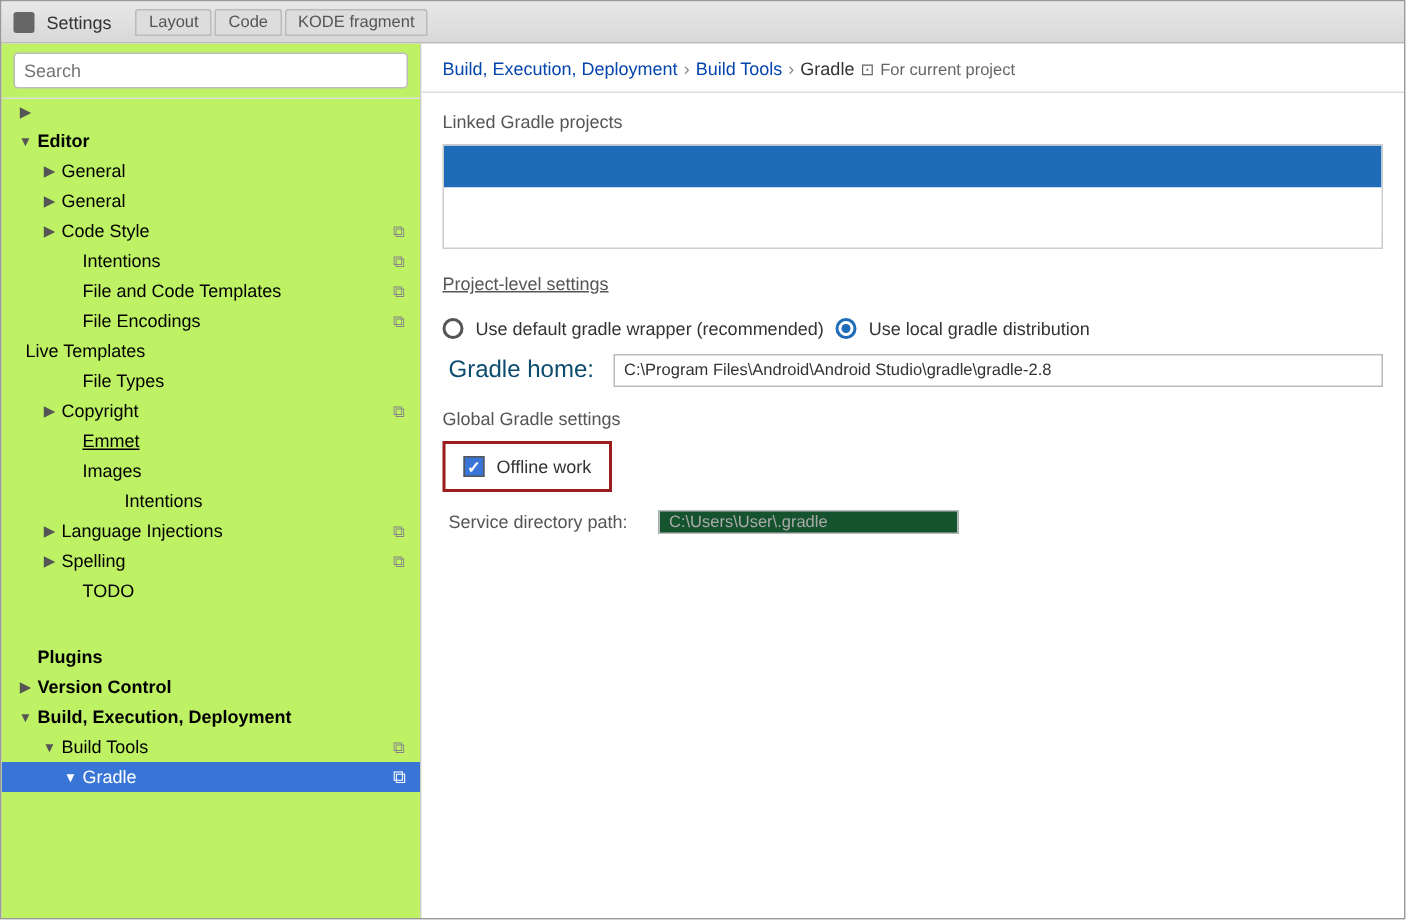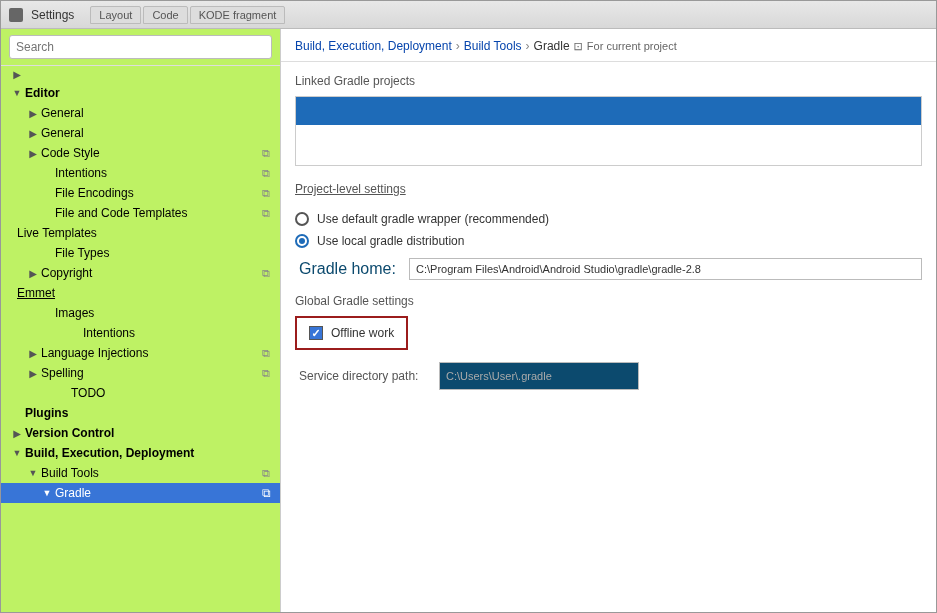--- a/index.html
+++ b/index.html
@@ -38,40 +38,40 @@
 
     .panel-body { padding: 12px 14px; }
 
     .section-title { font-size: 12px; color: #555; margin-bottom: 8px; }
 
     .linked-projects-box { border: 1px solid #ccc; height: 70px; margin-bottom: 16px; background: white; overflow: hidden; }
     .linked-projects-selected { height: 28px; background: #1e6bb8; }
     .linked-projects-empty { height: 30px; background: white; }
 
     .project-level-section { margin-bottom: 16px; text-decoration: underline; }
-    .radio-group { display: flex; flex-direction: column; gap: 8px; }
+    .radio-group { display: flex; flex-direction: row; gap: 8px; }
     .radio-item { display: flex; align-items: center; gap: 8px; }
     .radio-circle { width: 14px; height: 14px; border-radius: 50%; border: 2px solid #555; background: white; flex-shrink: 0; display: flex; align-items: center; justify-content: center; }
     .radio-circle.checked { border-color: #1e6bb8; }
     .radio-circle.checked::after { content: ''; width: 6px; height: 6px; border-radius: 50%; background: #1e6bb8; }
     .radio-label { font-size: 12px; color: #333; }
 
     .gradle-home-row { display: flex; align-items: center; gap: 10px; margin-top: 10px; margin-left: 0; padding-left: 4px; }
     .gradle-home-label { font-size: 16px; color: #0c4a6e; white-space: nowrap; min-width: 100px; }
     .gradle-home-input { flex: 1; height: 22px; border: 1px solid #bbb; padding: 2px 6px; font-size: 11px; color: #333; background: white; }
 
     .global-gradle-section { margin-top: 14px; }
     .offline-work-box { border: 2px solid #9b1c1c; padding: 8px 12px; display: inline-flex; align-items: center; gap: 8px; margin-bottom: 12px; }
     .checkbox-square { width: 14px; height: 14px; border: 1px solid #555; background: #3875d7; display: flex; align-items: center; justify-content: center; flex-shrink: 0; }
     .checkbox-square::after { content: '✓'; color: white; font-size: 11px; font-weight: bold; }
     .offline-label { font-size: 12px; color: #333; }
 
     .service-dir-row { display: flex; align-items: center; gap: 10px; padding-left: 4px; }
     .service-dir-label { font-size: 12px; color: #555; white-space: nowrap; min-width: 130px; }
-    .service-dir-input { width: 200px; height: 28px; border: 1px solid #bbb; padding: 2px 6px; font-size: 11px; color: #aaa; background: #0c4a6e; }
+    .service-dir-input { width: 200px; height: 16px; border: 1px solid #bbb; padding: 2px 6px; font-size: 11px; color: #aaa; background: #14532d; }
 
     
     .sidebar::-webkit-scrollbar { width: 8px; }
     .sidebar::-webkit-scrollbar-track { background: #f0f0f0; }
     .sidebar::-webkit-scrollbar-thumb { background: #bbb; border-radius: 4px; }
 
     .copy-icon::after { content: '⧉'; font-size: 11px; color: #888; }
 
     .tree-item.selected .item-label { color: white; }
     .tree-item.selected .arrow { color: white; }
@@ -124,47 +124,47 @@
       </div>
 
       <div class="tree-item" style="padding-left:38px;">
         <span class="arrow" style="visibility:hidden;">▶</span>
         <span class="item-label link-color">Intentions</span>
         <span class="item-icon copy-icon"></span>
       </div>
 
       <div class="tree-item" style="padding-left:38px;">
         <span class="arrow" style="visibility:hidden;">▶</span>
+        <span class="item-label link-color">File and Code Templates</span>
+        <span class="item-icon copy-icon"></span>
+      </div>
+
+      <div class="tree-item" style="padding-left:38px;">
+        <span class="arrow" style="visibility:hidden;">▶</span>
         <span class="item-label link-color">File Encodings</span>
         <span class="item-icon copy-icon"></span>
       </div>
 
-      <div class="tree-item" style="padding-left:38px;">
-        <span class="arrow" style="visibility:hidden;">▶</span>
-        <span class="item-label link-color">File and Code Templates</span>
-        <span class="item-icon copy-icon"></span>
-      </div>
-
       <div class="tree-item" style="">
         <span class="arrow" style="visibility:hidden;">▶</span>
         <span class="item-label link-color">Live Templates</span>
       </div>
 
       <div class="tree-item" style="padding-left:38px;">
         <span class="arrow" style="visibility:hidden;">▶</span>
         <span class="item-label link-color">File Types</span>
       </div>
 
       <div class="tree-item" style="padding-left:24px;">
         <span class="arrow">▶</span>
         <span class="item-label">Copyright</span>
         <span class="item-icon copy-icon"></span>
       </div>
 
-      <div class="tree-item" style="text-decoration:underline;">
+      <div class="tree-item" style="padding-left:38px;text-decoration:underline;">
         <span class="arrow" style="visibility:hidden;">▶</span>
         <span class="item-label">Emmet</span>
       </div>
 
       <div class="tree-item" style="padding-left:38px;">
         <span class="arrow" style="visibility:hidden;">▶</span>
         <span class="item-label">Images</span>
       </div>
 
       <div class="tree-item" style="padding-left:38px;margin-left:28px;">
@@ -177,26 +177,26 @@
         <span class="item-label link-color">Language Injections</span>
         <span class="item-icon copy-icon"></span>
       </div>
 
       <div class="tree-item" style="padding-left:24px;">
         <span class="arrow">▶</span>
         <span class="item-label">Spelling</span>
         <span class="item-icon copy-icon"></span>
       </div>
 
-      <div class="tree-item" style="padding-left:54px;">
+      <div class="tree-item" style="padding-left:38px;">
         <span class="arrow" style="visibility:hidden;">▶</span>
         <span class="item-label">TODO</span>
       </div>
 
-      <div class="tree-item" style="padding-left:8px;">
+      <div class="tree-item" style="padding-left:8px;margin-top:24px;">
         <span class="arrow" style="visibility:hidden;">▶</span>
         <span class="item-label" style="font-weight:bold;">Plugins</span>
       </div>
 
       <div class="tree-item" style="padding-left:8px;">
         <span class="arrow">▶</span>
         <span class="item-label" style="font-weight:bold;">Version Control</span>
       </div>
 
       <div class="tree-item" style="padding-left:8px;">

